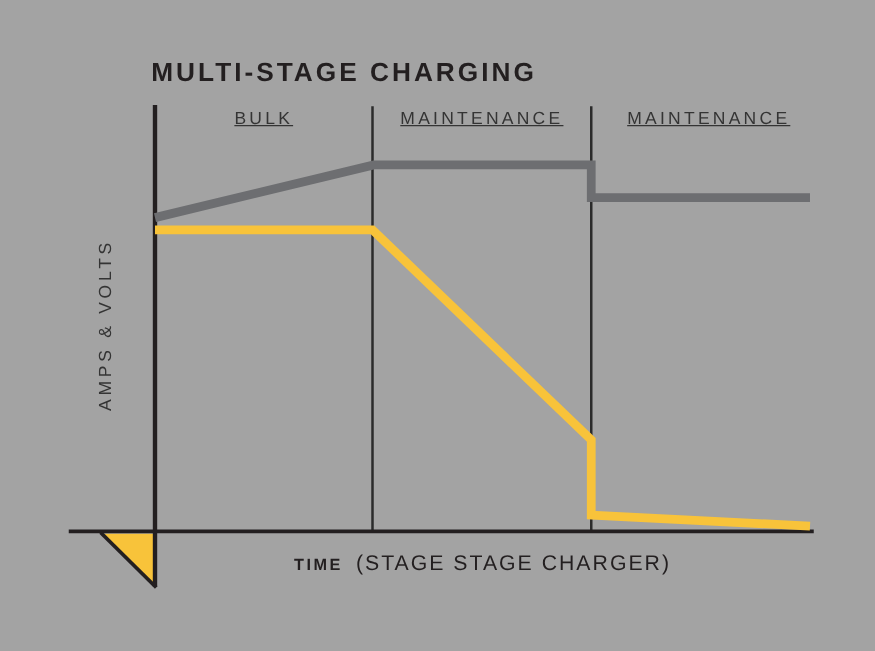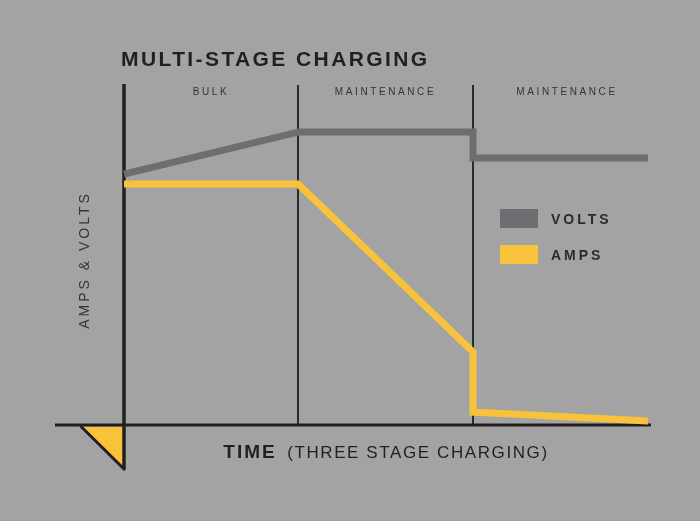--- a/index.html
+++ b/index.html
@@ -8,37 +8,37 @@
     position:relative; width:700px; height:521px; background:#a3a3a3;
     font-family:"Liberation Sans", sans-serif; overflow:hidden;
   }
   .title {
     position:absolute; left:121px; top:47px;
     font-size:21px; font-weight:700; letter-spacing:2.4px;
     color:var(--text); white-space:nowrap;
   }
   .stage-label {
     position:absolute; top:86px; text-align:center;
-    font-size:10px; font-weight:500; letter-spacing:2.6px;
-    color:#343434; white-space:nowrap;
+    font-size:14px; font-weight:500; letter-spacing:2.6px;
+    color:#343434; white-space:nowrap;text-decoration:underline;
   }
   .stage-bulk        { left:124px; width:174px; }
   .stage-absorption  { left:298px; width:175px; }
   .stage-maintenance { left:477px; width:180px; }
   .ylabel {
     position:absolute; left:84px; top:260px;
     transform:translate(-50%,-50%) rotate(-90deg);
     font-size:14px; font-weight:500; letter-spacing:3px;
     color:#343434; white-space:nowrap;
   }
   .xlabel {
     position:absolute; left:124px; top:441px; width:524px;
     text-align:center; color:var(--text); white-space:nowrap;
   }
-  .xl-main { font-size:19px; font-weight:700; letter-spacing:2px; }
+  .xl-main { font-size:13px; font-weight:700; letter-spacing:2px; }
   .xl-sub  { font-size:17px; font-weight:400; letter-spacing:1.6px; margin-left:6px; }
   .plot-svg { position:absolute; left:0; top:0; }
   .legend { position:absolute; left:500px; top:209px; }
   .legend-row { display:flex; align-items:center; margin-bottom:17px; }
   .swatch { display:inline-block; width:38px; height:19px; margin-right:13px; }
   .legend-label {
     font-size:14px; font-weight:700; letter-spacing:3px; color:#2b2b2b;
   }
 </style>
 </head>
@@ -62,29 +62,19 @@
     <line y1="85" y2="425" stroke="#2b2b2b" stroke-width="2" x1="298.0" x2="298.0"></line>
     <line y1="85" y2="425" stroke="#2b2b2b" stroke-width="2" x1="473.0" x2="473.0"></line>
 
     <line x1="124" y1="84" x2="124" y2="469" stroke="var(--axis)" stroke-width="3.5"></line>
     <line x1="55" y1="425" x2="651" y2="425" stroke="var(--axis)" stroke-width="3"></line>
 
     <polyline fill="none" stroke-width="7" stroke-linejoin="miter" points="124.0,174.1 299.0,131.9 473.0,131.9 473.0,158.1 648.0,158.1" stroke="#6d6e71"></polyline>
     <polyline fill="none" stroke-width="7" stroke-linejoin="miter" points="124.0,183.9 298.0,183.9 473.0,351.9 473.0,412.1 648.0,420.9" stroke="#f8c33a"></polyline>
   </svg>
 
-  <div class="legend">
-    <div class="legend-row">
-      <span class="swatch" style="background: rgb(109, 110, 113);"></span>
-      <span class="legend-label">VOLTS</span>
-    </div>
-    <div class="legend-row">
-      <span class="swatch" style="background: rgb(248, 195, 58);"></span>
-      <span class="legend-label">AMPS</span>
-    </div>
-  </div>
 
   <div class="xlabel">
     <span class="xl-main">TIME</span>
-    <span class="xl-sub">(THREE STAGE CHARGING)</span>
+    <span class="xl-sub">(STAGE STAGE CHARGER)</span>
   </div>
 
 </div>
 
 </body></html>

